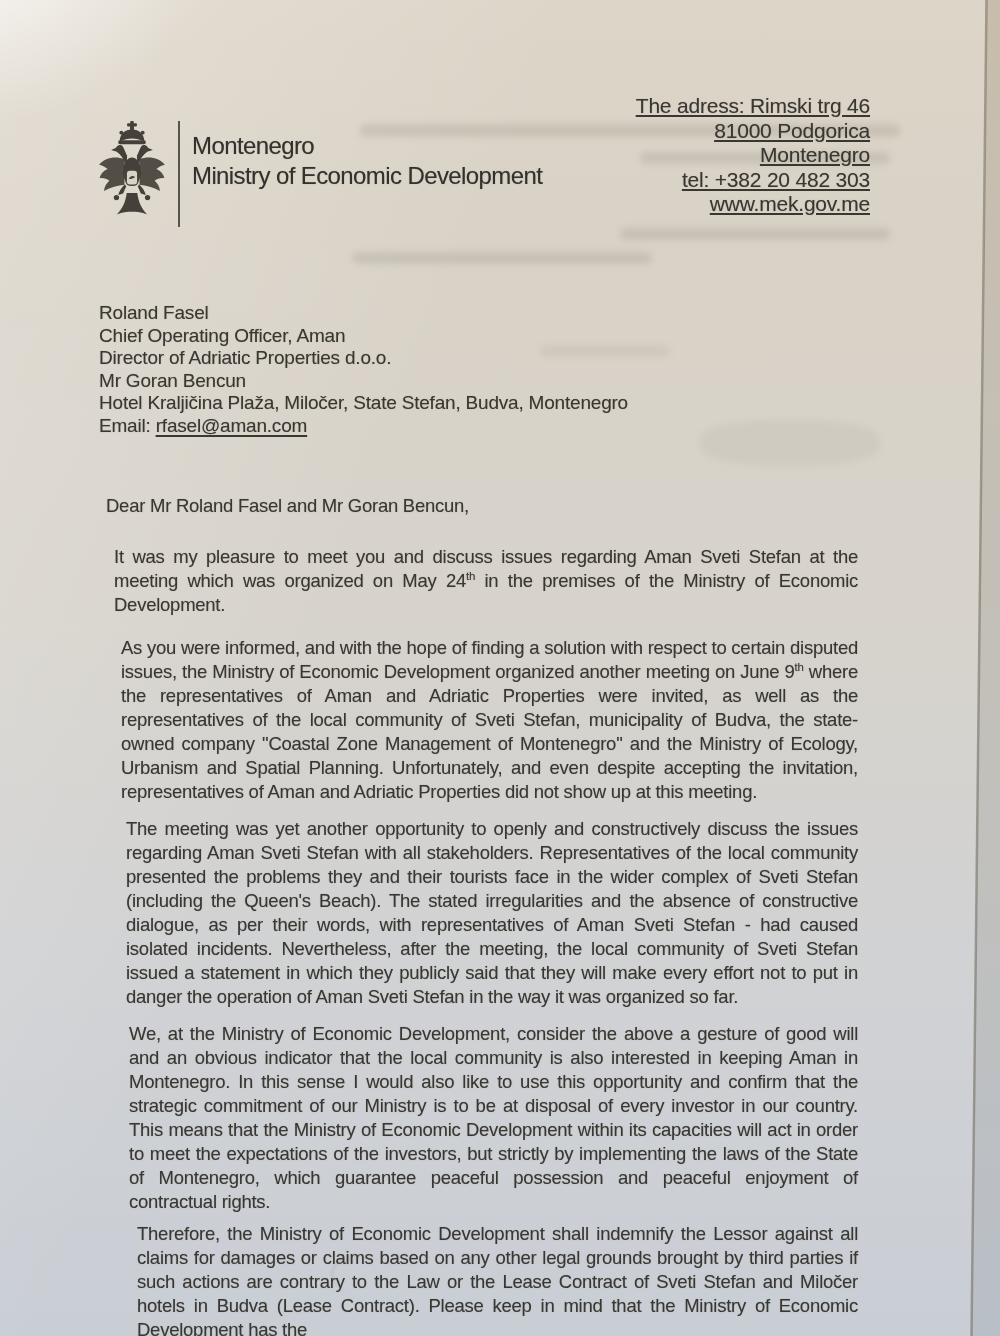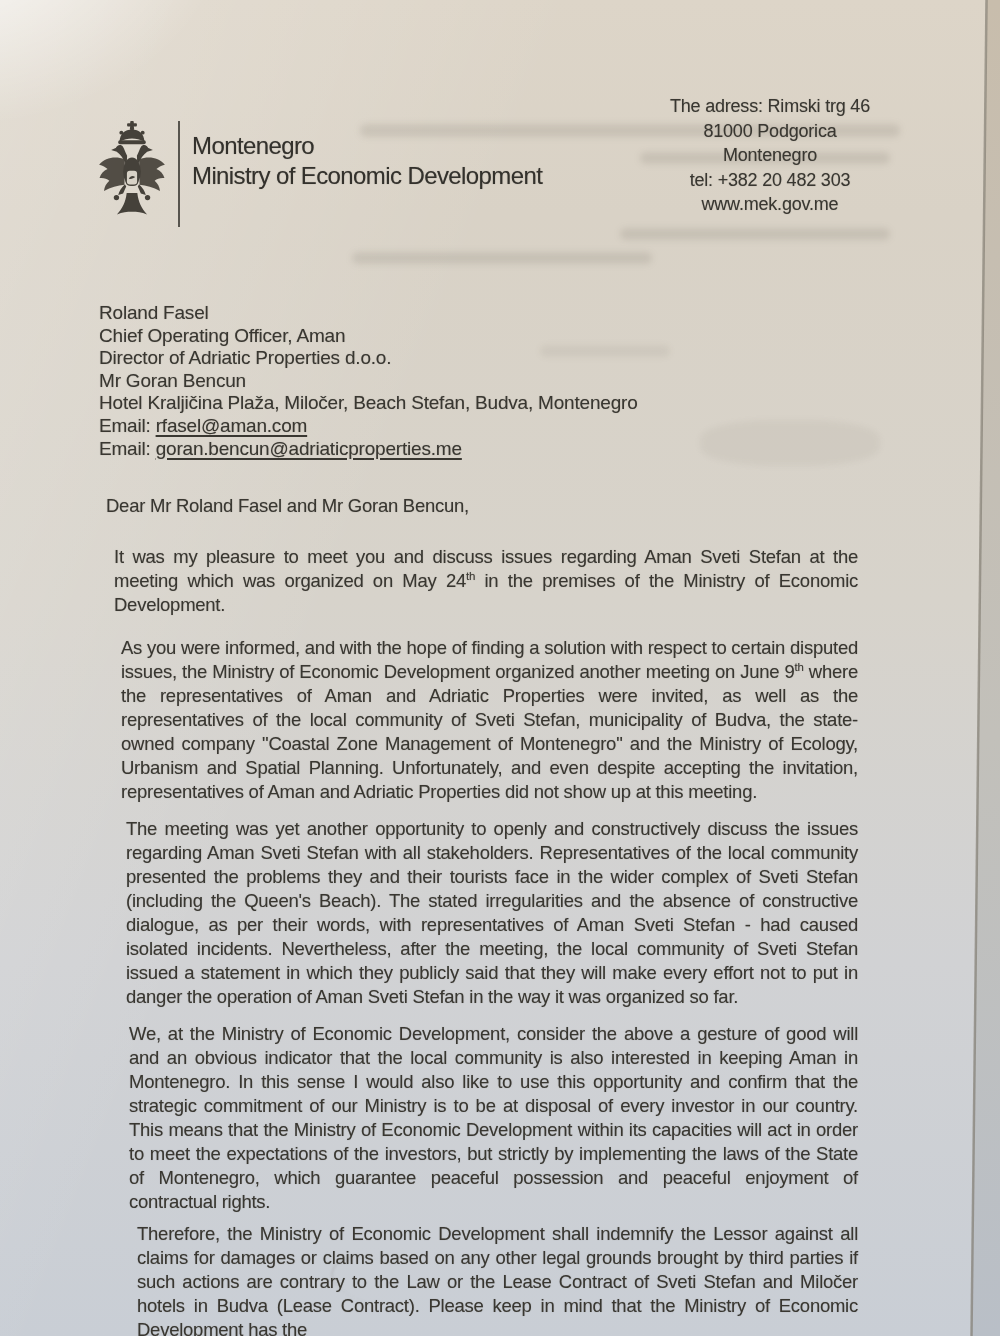--- a/index.html
+++ b/index.html
@@ -29,22 +29,22 @@
   .g6{left:540px;top:345px;width:130px;height:12px;opacity:.6;}
   .crease{position:absolute;left:330px;top:1262px;width:110px;height:46px;
     border-left:2px solid rgba(120,118,112,0.18);border-radius:50% 0 0 40%;transform:rotate(18deg);filter:blur(1px);}
 
   
   .emblem{position:absolute;left:92px;top:116px;width:80px;height:108px;}
   .lh-divider{position:absolute;left:178px;top:121px;width:2.2px;height:106px;background:#403d37;opacity:.85;}
   .ministry-name{position:absolute;left:192px;top:131px;font-size:24px;line-height:30px;
     letter-spacing:-0.6px;color:#33312c;text-shadow:0 0 1px rgba(51,49,44,0.4);}
 
-  .contact-block{position:absolute;right:130px;top:94px;text-align:center;
-    font-size:18px;line-height:24.5px;letter-spacing:-0.2px;text-shadow:0 0 1px rgba(57,55,49,0.35);}
+  .contact-block{position:absolute;right:130px;top:94px;text-align:right;
+    font-size:21px;line-height:24.5px;letter-spacing:-0.2px;text-shadow:0 0 1px rgba(57,55,49,0.35);text-decoration:underline;}
   .meta-block{position:absolute;right:125px;top:250px;text-align:right;
     font-size:18.5px;line-height:24px;letter-spacing:-0.2px;text-shadow:0 0 1px rgba(57,55,49,0.35);}
 
   .recipient-block{position:absolute;left:99px;top:302px;
     font-size:19px;line-height:22.6px;letter-spacing:-0.2px;text-shadow:0 0 1px rgba(57,55,49,0.35);}
   .email-address{text-decoration:underline;text-decoration-thickness:1.5px;text-underline-offset:2.5px;}
 
   .letter-body{position:absolute;left:104px;top:494px;width:762px;
     font-size:18.5px;line-height:24px;letter-spacing:-0.25px;text-shadow:0 0 1px rgba(57,55,49,0.35);}
   .salutation{margin:0 0 27px 2px;}
@@ -109,23 +109,22 @@
     <div>tel: +382 20 482 303</div>
     <div>www.mek.gov.me</div>
   </div>
 
 
   <div class="recipient-block">
     <div>Roland Fasel</div>
     <div>Chief Operating Officer, Aman</div>
     <div>Director of Adriatic Properties d.o.o.</div>
     <div>Mr Goran Bencun</div>
-    <div>Hotel Kraljičina Plaža, Miločer, Beach Stefan, Budva, Montenegro</div>
+    <div>Hotel Kraljičina Plaža, Miločer, State Stefan, Budva, Montenegro</div>
     <div><span>Email: </span><span class="email-address">rfasel@aman.com</span></div>
-    <div><span>Email: </span><span class="email-address">goran.bencun@adriaticproperties.me</span></div>
   </div>
 
   <div class="letter-body">
     <p class="salutation">Dear Mr Roland Fasel and Mr Goran Bencun,</p>
     <div class="paras">
         <p class="body-para"><span>It was my pleasure to meet you and discuss issues regarding Aman Sveti Stefan at the meeting which was organized on May 24</span><sup>th</sup><span> in the premises of the Ministry of Economic Development.</span></p>
         <p class="body-para"><span>As you were informed, and with the hope of finding a solution with respect to certain disputed issues, the Ministry of Economic Development organized another meeting on June 9</span><sup>th</sup><span> where the representatives of Aman and Adriatic Properties were invited, as well as the representatives of the local community of Sveti Stefan, municipality of Budva, the state-owned company "Coastal Zone Management of Montenegro" and the Ministry of Ecology, Urbanism and Spatial Planning. Unfortunately, and even despite accepting the invitation, representatives of Aman and Adriatic Properties did not show up at this meeting.</span></p>
         <p class="body-para"><span>The meeting was yet another opportunity to openly and constructively discuss the issues regarding Aman Sveti Stefan with all stakeholders. Representatives of the local community presented the problems they and their tourists face in the wider complex of Sveti Stefan (including the Queen's Beach). The stated irregularities and the absence of constructive dialogue, as per their words, with representatives of Aman Sveti Stefan - had caused isolated incidents. Nevertheless, after the meeting, the local community of Sveti Stefan issued a statement in which they publicly said that they will make every effort not to put in danger the operation of Aman Sveti Stefan in the way it was organized so far.</span></p>
         <p class="body-para"><span>We, at the Ministry of Economic Development, consider the above a gesture of good will and an obvious indicator that the local community is also interested in keeping Aman in Montenegro. In this sense I would also like to use this opportunity and confirm that the strategic commitment of our Ministry is to be at disposal of every investor in our country. This means that the Ministry of Economic Development within its capacities will act in order to meet the expectations of the investors, but strictly by implementing the laws of the State of Montenegro, which guarantee peaceful possession and peaceful enjoyment of contractual rights.</span></p>
         <p class="body-para"><span>Therefore, the Ministry of Economic Development shall indemnify the Lessor against all claims for damages or claims based on any other legal grounds brought by third parties if such actions are contrary to the Law or the Lease Contract of Sveti Stefan and Miločer hotels in Budva (Lease Contract). Please keep in mind that the Ministry of Economic Development has the</span></p>

